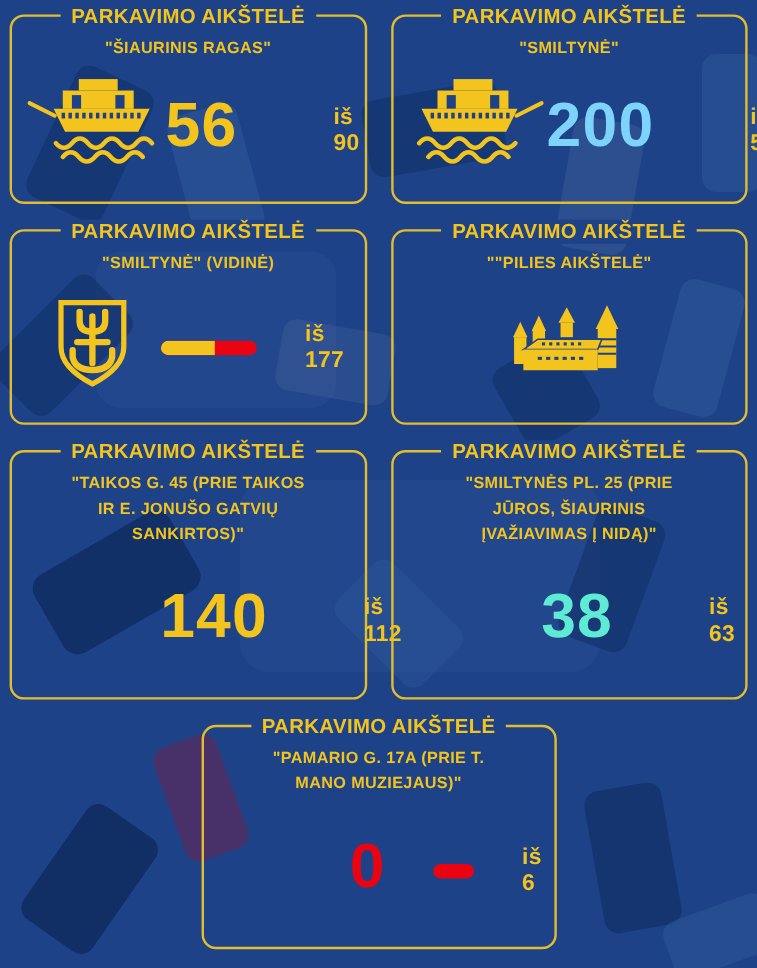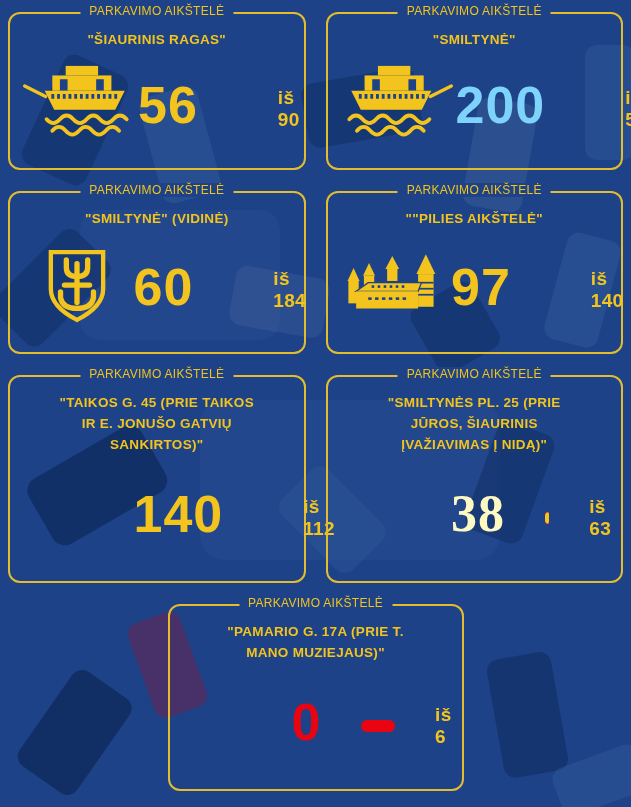--- a/index.html
+++ b/index.html
@@ -16,21 +16,21 @@
     flex:1;min-width:0;position:relative;box-sizing:border-box;
     border:2px solid #e3bd2e;border-radius:12px;
     display:flex;flex-direction:column;padding:16px 10px 8px;
     background:transparent;
   }
   .h158{height:158px}.h163{height:163px}.h208{height:208px}.h187{height:187px}
   .card7{width:296px;flex:none;margin:0 auto;}
   .card-title{
     position:absolute;top:-10px;left:50%;transform:translateX(-50%);
     margin:0;background:#1d4288;padding:0 9px;
-    font-size:12px;font-weight:normal;color:#f2c41d;
+    font-size:17px;font-weight:bold;color:#f2c41d;
     letter-spacing:.3px;white-space:nowrap;
   }
   .card-name{
     text-align:center;color:#f2c41d;font-weight:bold;
     font-size:13.5px;line-height:1.55;letter-spacing:.3px;
     max-width:212px;margin:0 auto;
   }
   .card-body{flex:1;display:flex;align-items:center;}
   .icon-box{flex:1;display:flex;justify-content:center;align-items:center;}
   .stats{width:160px;display:flex;flex-direction:row;align-items:center;gap:40px;}
@@ -133,25 +133,24 @@
         <div class="icon-box">
           <svg width="62" height="78" viewBox="0 0 64 80">
             <path d="M5,4 H59 V42 Q59,60 32,74 Q5,60 5,42 Z" stroke="#f2c41d" stroke-width="4.5" fill="none"></path>
             <line x1="32" y1="16" x2="32" y2="56" stroke="#f2c41d" stroke-width="5.5" stroke-linecap="round"></line>
             <path d="M21,12 V20 Q21,29 32,29 Q43,29 43,20 V12" stroke="#f2c41d" stroke-width="5.5" fill="none" stroke-linecap="round"></path>
             <line x1="19" y1="38" x2="45" y2="38" stroke="#f2c41d" stroke-width="5.5" stroke-linecap="round"></line>
             <path d="M15,45 V51 Q17,62 32,62 Q47,62 49,51 V45" stroke="#f2c41d" stroke-width="5.5" fill="none" stroke-linecap="round"></path>
           </svg>
         </div>
         <div class="stats">
-          <div class="number" style="color: rgb(242, 196, 29);">60</div>
           <div class="bar">
               <div class="bar-fill" style="width: 56.0748%;"></div>
             </div>
-          <div class="total">iš 184</div>
+          <div class="total">iš 177</div>
         </div>
       </div>
     </section>
 
     <section class="card h163">
       <h2 class="card-title">PARKAVIMO AIKŠTELĖ</h2>
       <div class="card-name">""PILIES AIKŠTELĖ"</div>
       <div class="card-body">
         <div class="icon-box">
           <svg width="110" height="74" viewBox="0 0 120 86">
@@ -177,27 +176,20 @@
                 <rect x="69" y="41" width="3" height="3"></rect>
               <rect x="30" y="55" width="4" height="3"></rect>
                 <rect x="38" y="55" width="4" height="3"></rect>
               <rect x="46" y="55" width="4" height="3"></rect>
                 <rect x="54" y="55" width="4" height="3"></rect>
               <rect x="62" y="55" width="4" height="3"></rect>
                 <rect x="70" y="55" width="4" height="3"></rect>
             </g>
           </svg>
         </div>
-        <div class="stats">
-          <div class="number" style="color: rgb(242, 196, 29);">97</div>
-          <div class="bar">
-              <div class="bar-fill" style="width: 69.2857%;"></div>
-            </div>
-          <div class="total">iš 140</div>
-        </div>
       </div>
     </section>
   </div>
 
   <div class="row">
 
     <section class="card h208">
       <h2 class="card-title">PARKAVIMO AIKŠTELĖ</h2>
       <div class="card-name">"TAIKOS G. 45 (PRIE TAIKOS IR E. JONUŠO GATVIŲ SANKIRTOS)"</div>
       <div class="card-body">
@@ -211,21 +203,21 @@
         </div>
       </div>
     </section>
 
     <section class="card h208">
       <h2 class="card-title">PARKAVIMO AIKŠTELĖ</h2>
       <div class="card-name">"SMILTYNĖS PL. 25 (PRIE JŪROS, ŠIAURINIS ĮVAŽIAVIMAS Į NIDĄ)"</div>
       <div class="card-body">
         <div class="icon-box"></div>
         <div class="stats">
-          <div class="number" style="color: #fef9c3; font-family: Liberation Serif, serif;">38</div>
+          <div class="number" style="color: #5eead4;">38</div>
           <div class="bar">
               <div class="bar-fill" style="width: 82.6087%;"></div>
             </div>
           <div class="total">iš 63</div>
         </div>
       </div>
     </section>
   </div>
 
   <section class="card h187 card7">

